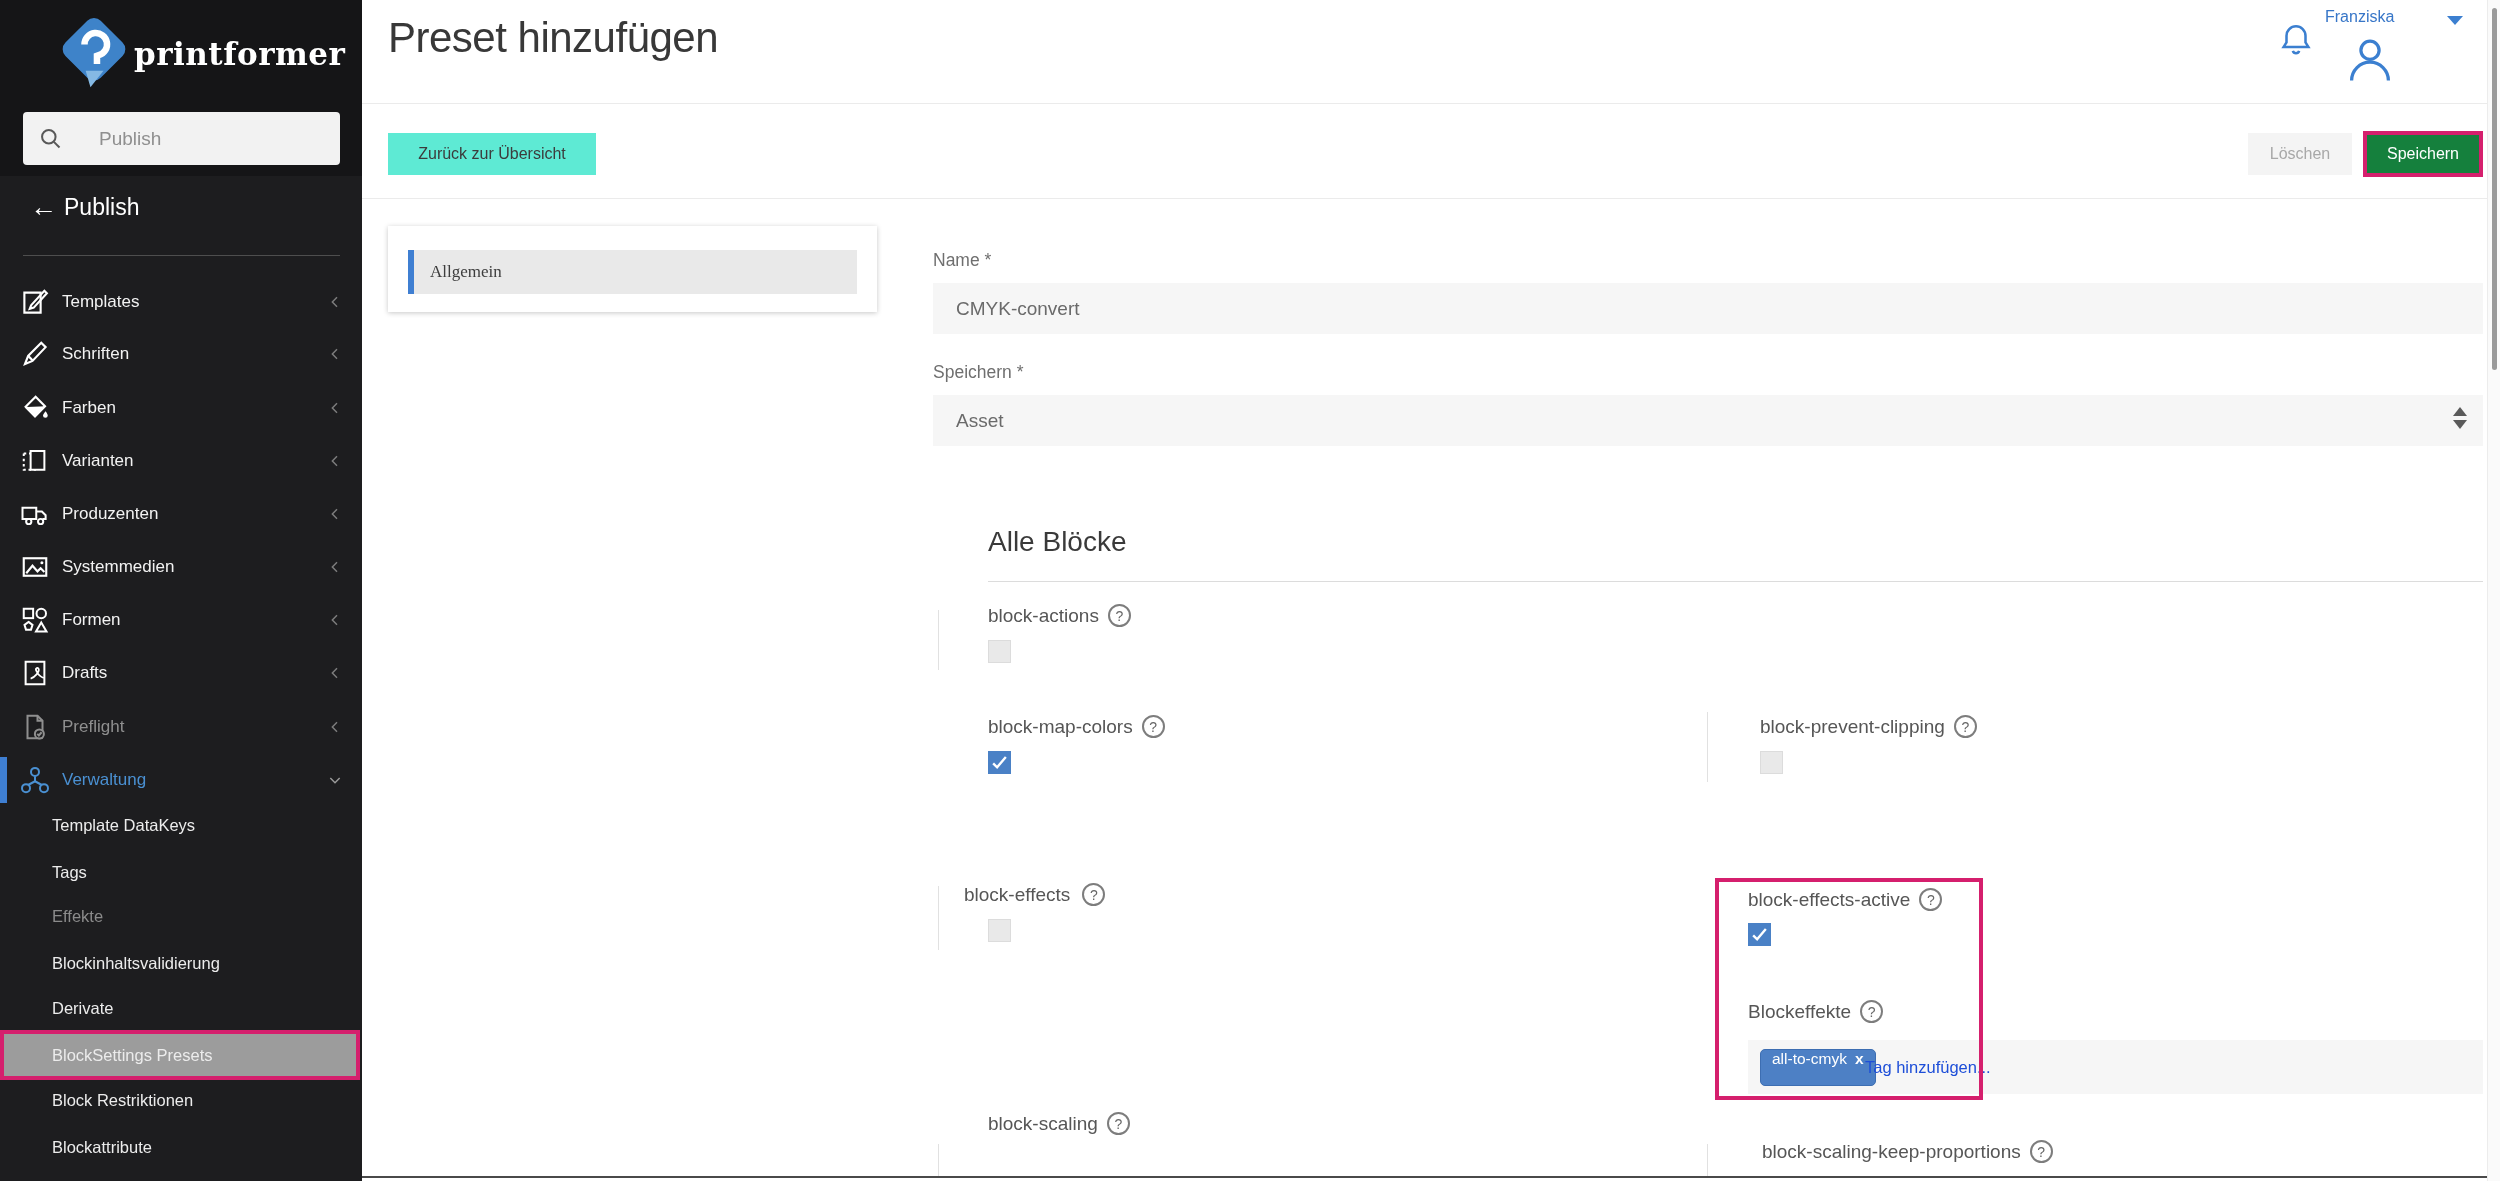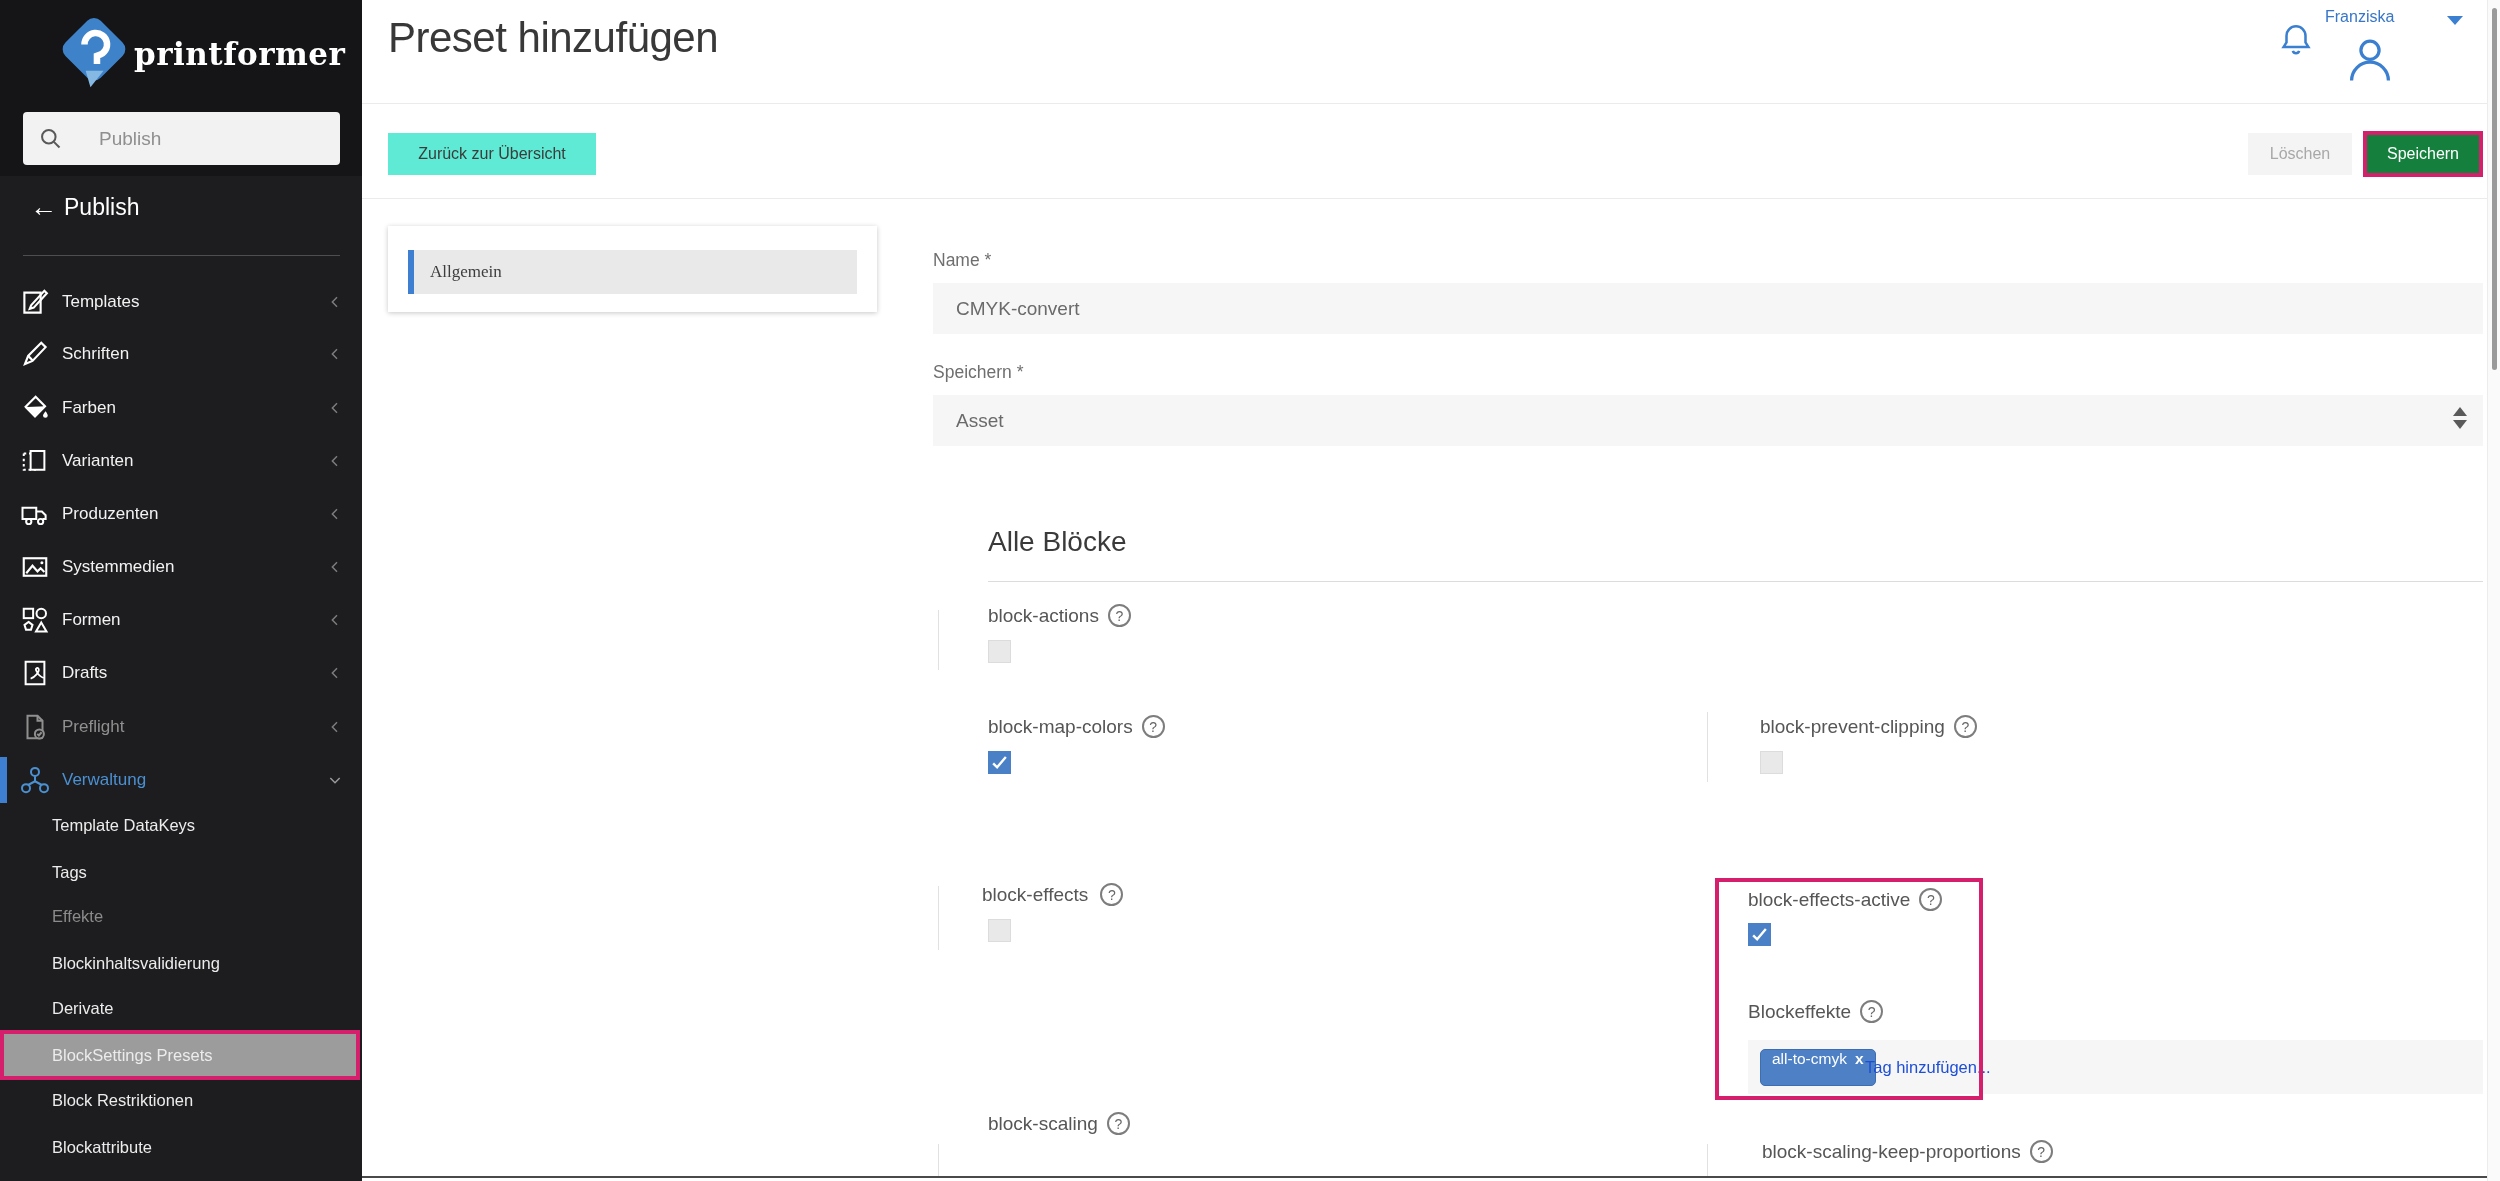--- a/index.html
+++ b/index.html
@@ -279,21 +279,21 @@
         </svg>
     </div>
     <div class="vline" style="left:1345px;top:712px;height:70px;"></div>
     <div class="block-label" style="left:1398px;top:715px;">
       <span>block-prevent-clipping</span>
       <span class="help">?</span>
     </div>
     <div class="cb off" style="left:1398px;top:751px;"></div>
 
     <div class="vline" style="left:576px;top:886px;height:64px;"></div>
-    <div class="block-label" style="left:620px;top:883px;gap:12px;">
+    <div class="block-label" style="left:602px;top:883px;gap:12px;">
       <span>block-effects</span>
       <span class="help">?</span>
     </div>
     <div class="cb off" style="left:626px;top:919px;"></div>
 
     <div class="block-label" style="left:1386px;top:888px;">
       <span>block-effects-active</span>
       <span class="help">?</span>
     </div>
     <div class="cb on" style="left:1386px;top:923px;">

